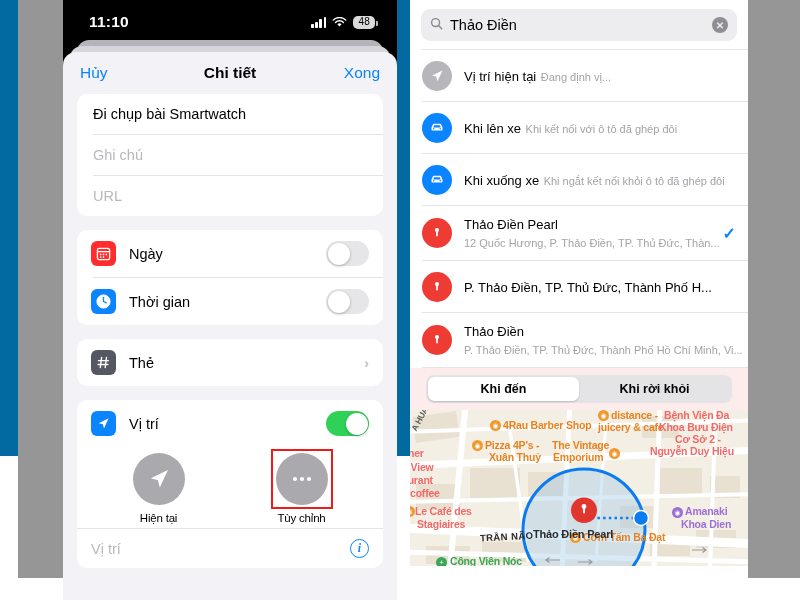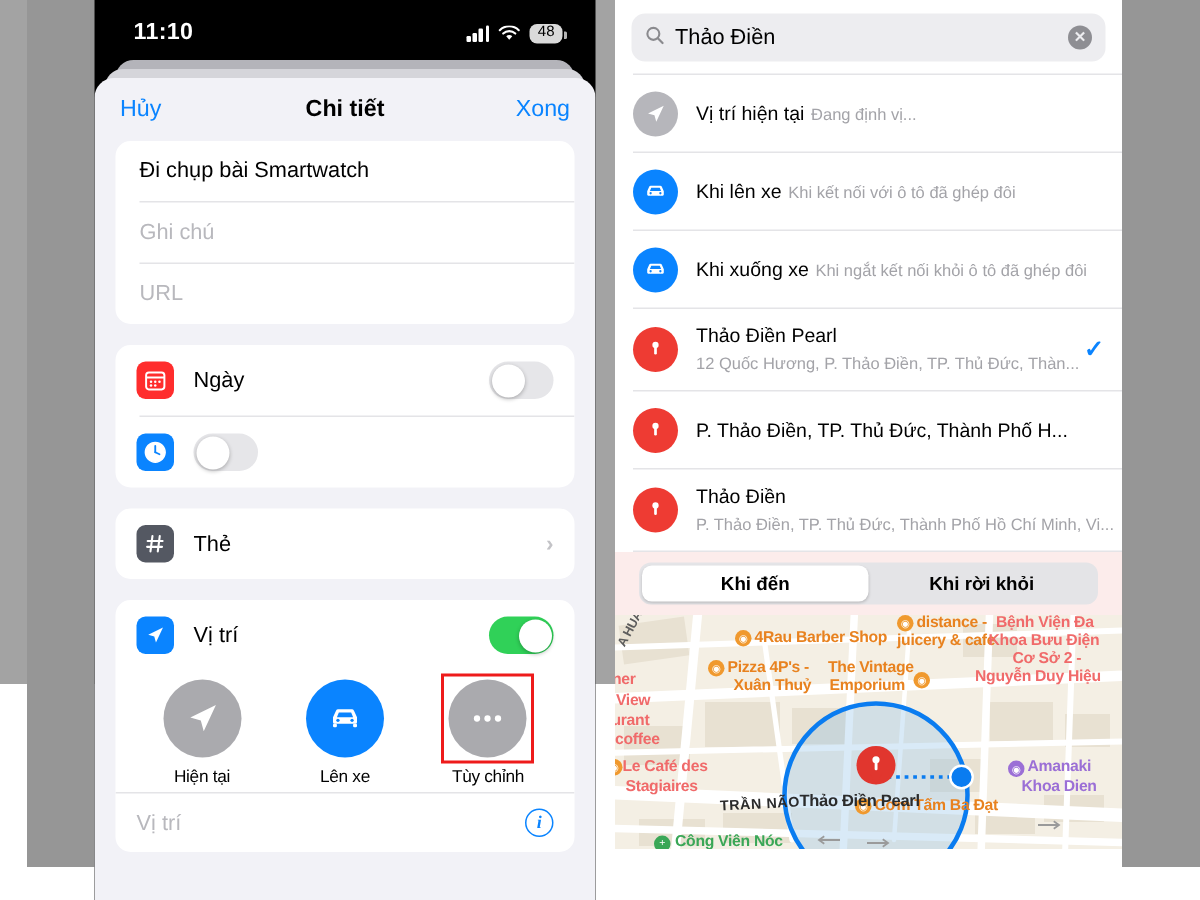--- a/index.html
+++ b/index.html
@@ -2,21 +2,21 @@
 <html><head>
 <meta charset="utf-8">
 <style>
   * { box-sizing: border-box; margin: 0; padding: 0; }
   html, body {
     width: 800px; height: 600px;
     background: #ffffff;
     font-family: "Liberation Sans", sans-serif;
     overflow: hidden;
   }
-  #root { position: relative; width: 800px; height: 456px; background: #a3a3a3; }
+  #root { position: relative; width: 800px; height: 456px; background: #0369a1; }
 
   
   .gray-bar { position: absolute; background: #969696; top: 0; }
   #gray-left  { left: 18px;  width: 45px;  height: 578px; }
   #gray-right { left: 748px; width: 52px;  height: 578px; }
 
   
   #phone-left {
     position: absolute; left: 63px; top: 0; width: 334px; height: 600px;
     background: #000; overflow: hidden;
@@ -225,20 +225,21 @@
         <div class="sep"></div>
         <div class="row">
           <span class="ico ico-blue">
             <svg width="17" height="17" viewBox="0 0 18 18">
                 <circle cx="9" cy="9" r="7" fill="#fff"></circle>
                 <circle cx="9" cy="9" r="7" fill="none" stroke="#fff" stroke-width="1"></circle>
                 <line x1="9" y1="9" x2="9" y2="4.6" stroke="#0a84ff" stroke-width="1.3" stroke-linecap="round"></line>
                 <line x1="9" y1="9" x2="12" y2="10.4" stroke="#0a84ff" stroke-width="1.3" stroke-linecap="round"></line>
               </svg>
           </span>
+          <span class="row-label">Thời gian</span>
           <span class="toggle">
               <span class="knob"></span>
             </span>
         </div>
       </div>
 
       <div class="card">
         <div class="row">
           <span class="ico ico-gray">
             <svg width="15" height="15" viewBox="0 0 16 16">
@@ -267,33 +268,20 @@
         </div>
 
         <div id="loc-btns">
           <div class="locbtn">
             <span class="circ c-gray">
               <svg width="26" height="26" viewBox="0 0 16 16">
                   <path d="M13.5 2.5 L3 7.6 L7.3 8.8 L8.5 13.2 Z" fill="#fff"></path>
                 </svg>
             </span>
             <span class="lbl">Hiện tại</span>
-          </div>
-          <div class="locbtn">
-            <span class="circ c-blue">
-              <svg width="26" height="26" viewBox="0 0 26 26">
-                  <path d="M5 15.5 L5 12.2 L7 7.8 A1.6 1.6 0 0 1 8.5 6.9 L17.5 6.9 A1.6 1.6 0 0 1 19 7.8 L21 12.2 L21 15.5 A1 1 0 0 1 20 16.5 L6 16.5 A1 1 0 0 1 5 15.5 Z" fill="#fff"></path>
-                  <path d="M7.6 12.1 L8.9 9 L17.1 9 L18.4 12.1 Z" fill="#0a84ff"></path>
-                  <circle cx="8.3" cy="14.2" r="1.1" fill="#0a84ff"></circle>
-                  <circle cx="17.7" cy="14.2" r="1.1" fill="#0a84ff"></circle>
-                  <rect x="5" y="16.5" width="2.6" height="2.3" rx=".8" fill="#fff"></rect>
-                  <rect x="18.4" y="16.5" width="2.6" height="2.3" rx=".8" fill="#fff"></rect>
-                </svg>
-            </span>
-            <span class="lbl">Lên xe</span>
           </div>
           <div class="locbtn">
             <span class="hl-box"></span>
             <span class="circ c-gray">
               <svg width="26" height="8" viewBox="0 0 26 8">
                   <circle cx="6" cy="4" r="2.1" fill="#fff"></circle>
                   <circle cx="13" cy="4" r="2.1" fill="#fff"></circle>
                   <circle cx="20" cy="4" r="2.1" fill="#fff"></circle>
                 </svg>
             </span>

